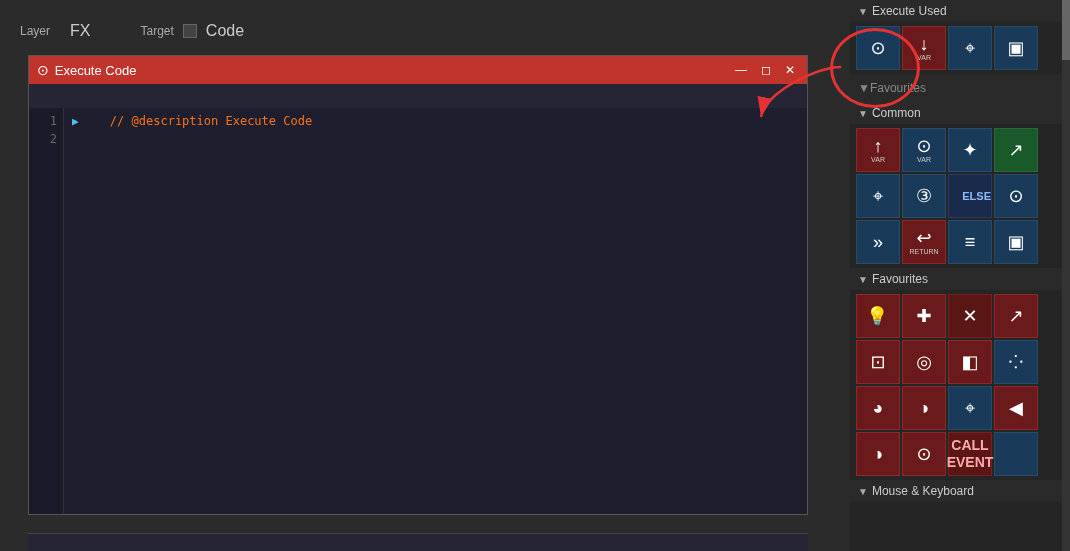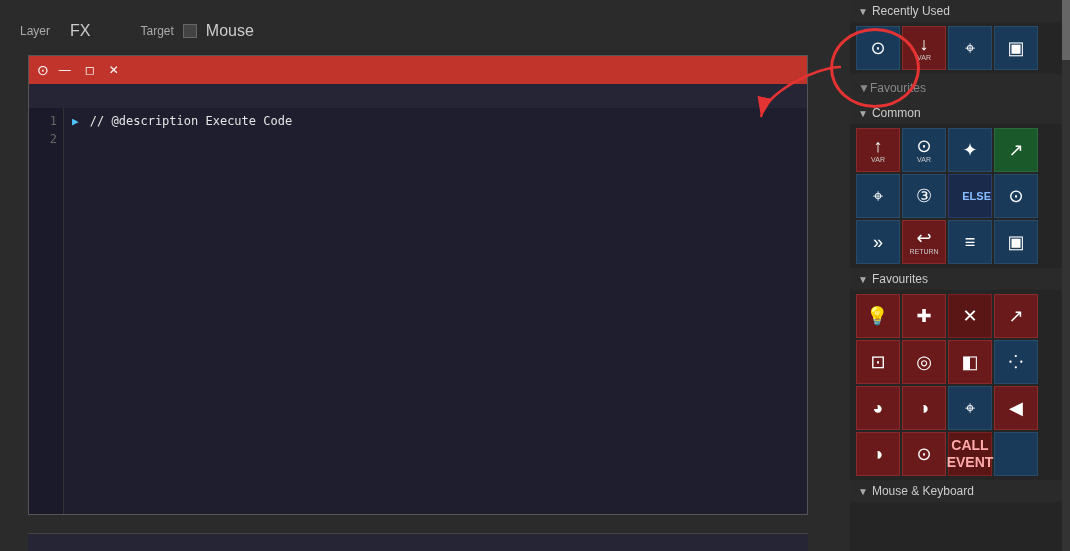--- a/index.html
+++ b/index.html
@@ -110,21 +110,22 @@
       flex: 1;
       background: #1e1e2e;
       padding: 4px 8px;
       font-family: monospace;
       font-size: 12px;
       line-height: 18px;
       color: #ccc;
       position: relative;
     }
     .code-line-1 {
-      color: #e5e5e5;
+      color: #f97316;
+      margin-left: 20px;
     }
 
     .editor-status-bar {
       position: absolute;
       bottom: 0;
       left: 28px;
       width: 780px;
       height: 18px;
       background: #252535;
       border-top: 1px solid #444;
@@ -260,27 +261,28 @@
   </style>
 </head>
 <body>
 
 <div class="top-bar">
   <span class="top-bar-label">Layer</span>
   <span class="top-bar-value">FX</span>
   <div class="top-bar-target">
     <span class="top-bar-label">Target</span>
     <span class="checkbox-temp"></span>
-    <span class="top-bar-value">Mouse</span>
+    <span class="top-bar-value">Code</span>
   </div>
 </div>
 
 <div class="editor-window">
   <div class="editor-titlebar">
     <span class="editor-titlebar-icon">⊙</span>
+    <span class="editor-titlebar-text">Execute Code</span>
     <span class="editor-titlebar-btn">—</span>
     <span class="editor-titlebar-btn">◻</span>
     <span class="editor-titlebar-btn">✕</span>
   </div>
   <div class="editor-toolbar"></div>
   <div class="editor-content">
     <div class="line-numbers">
       <div>1</div>
       <div>2</div>
     </div>
@@ -290,21 +292,21 @@
     </div>
   </div>
 </div>
 
 <div class="editor-status-bar"></div>
 
 <div class="right-panel">
 
   <div class="section-header">
     <span class="triangle">▼</span>
-    <span>Recently Used</span>
+    <span>Execute Used</span>
   </div>
   <div class="recently-used-grid">
     <div class="icon-btn">
       <span class="icon-symbol">⊙</span>
     </div>
     <div class="icon-btn red">
       <span class="icon-symbol">↓</span>
       <span class="icon-label-small">VAR</span>
     </div>
     <div class="icon-btn">

